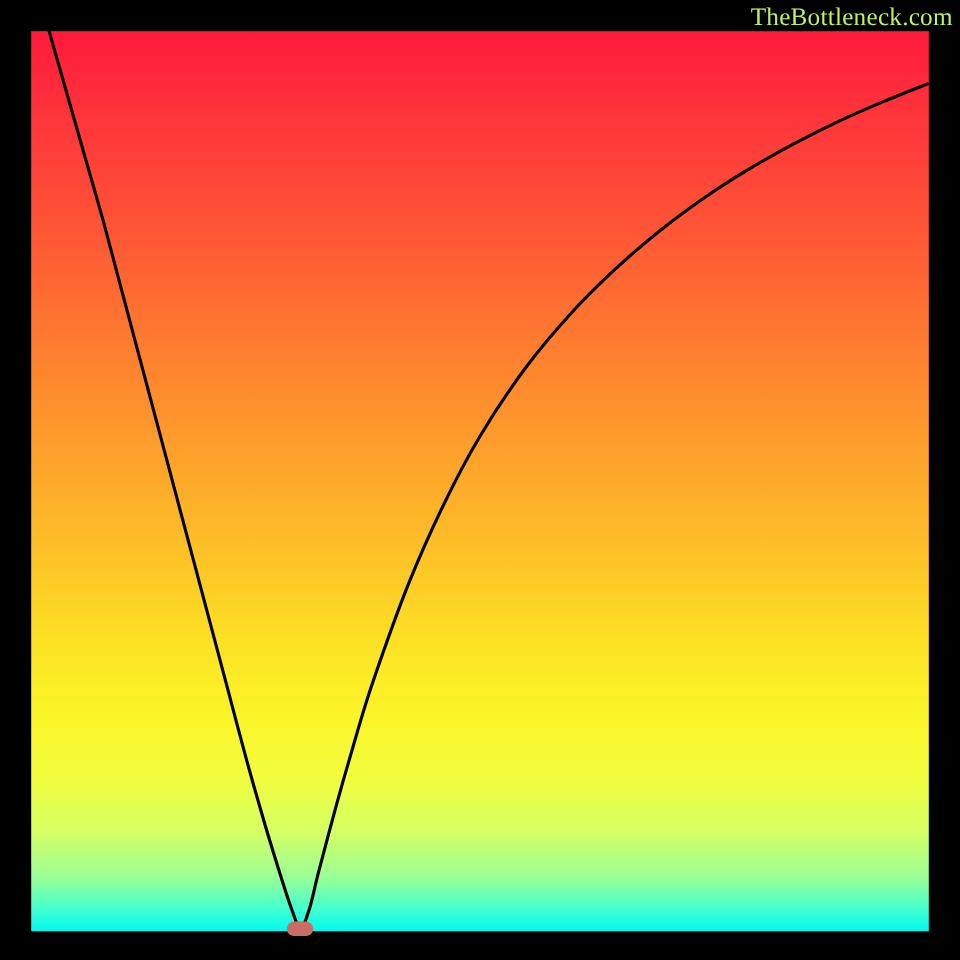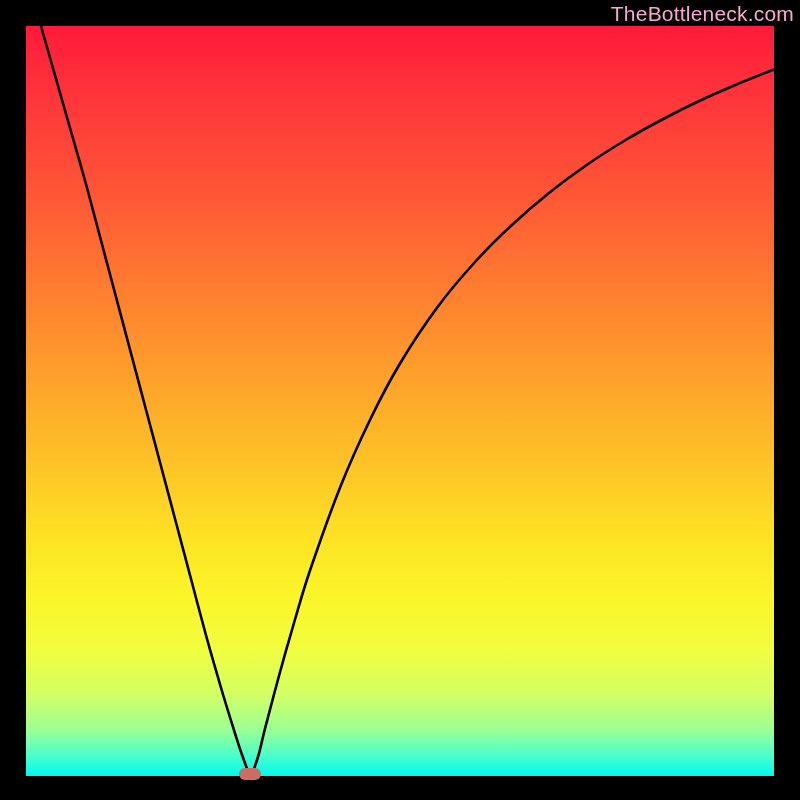--- a/index.html
+++ b/index.html
@@ -38,25 +38,26 @@
         #d4ff64 89%,
         #9aff96 94%,
         #44ffcf 97.5%,
         #00f9ef 100%
       );
     }
     .watermark {
       position: absolute;
       top: 2px;
       right: 6px;
-      color: #f9a8d4;
+      color: #bef264;
       font-size: 21px;
       font-weight: 500;
       letter-spacing: 0.2px;
       z-index: 10;
+      font-family: Liberation Serif, serif;
     }
     svg.curve {
       position: absolute;
       left: 0;
       top: 0;
       width: 748px;
       height: 750px;
       overflow: visible;
     }
     .marker {

